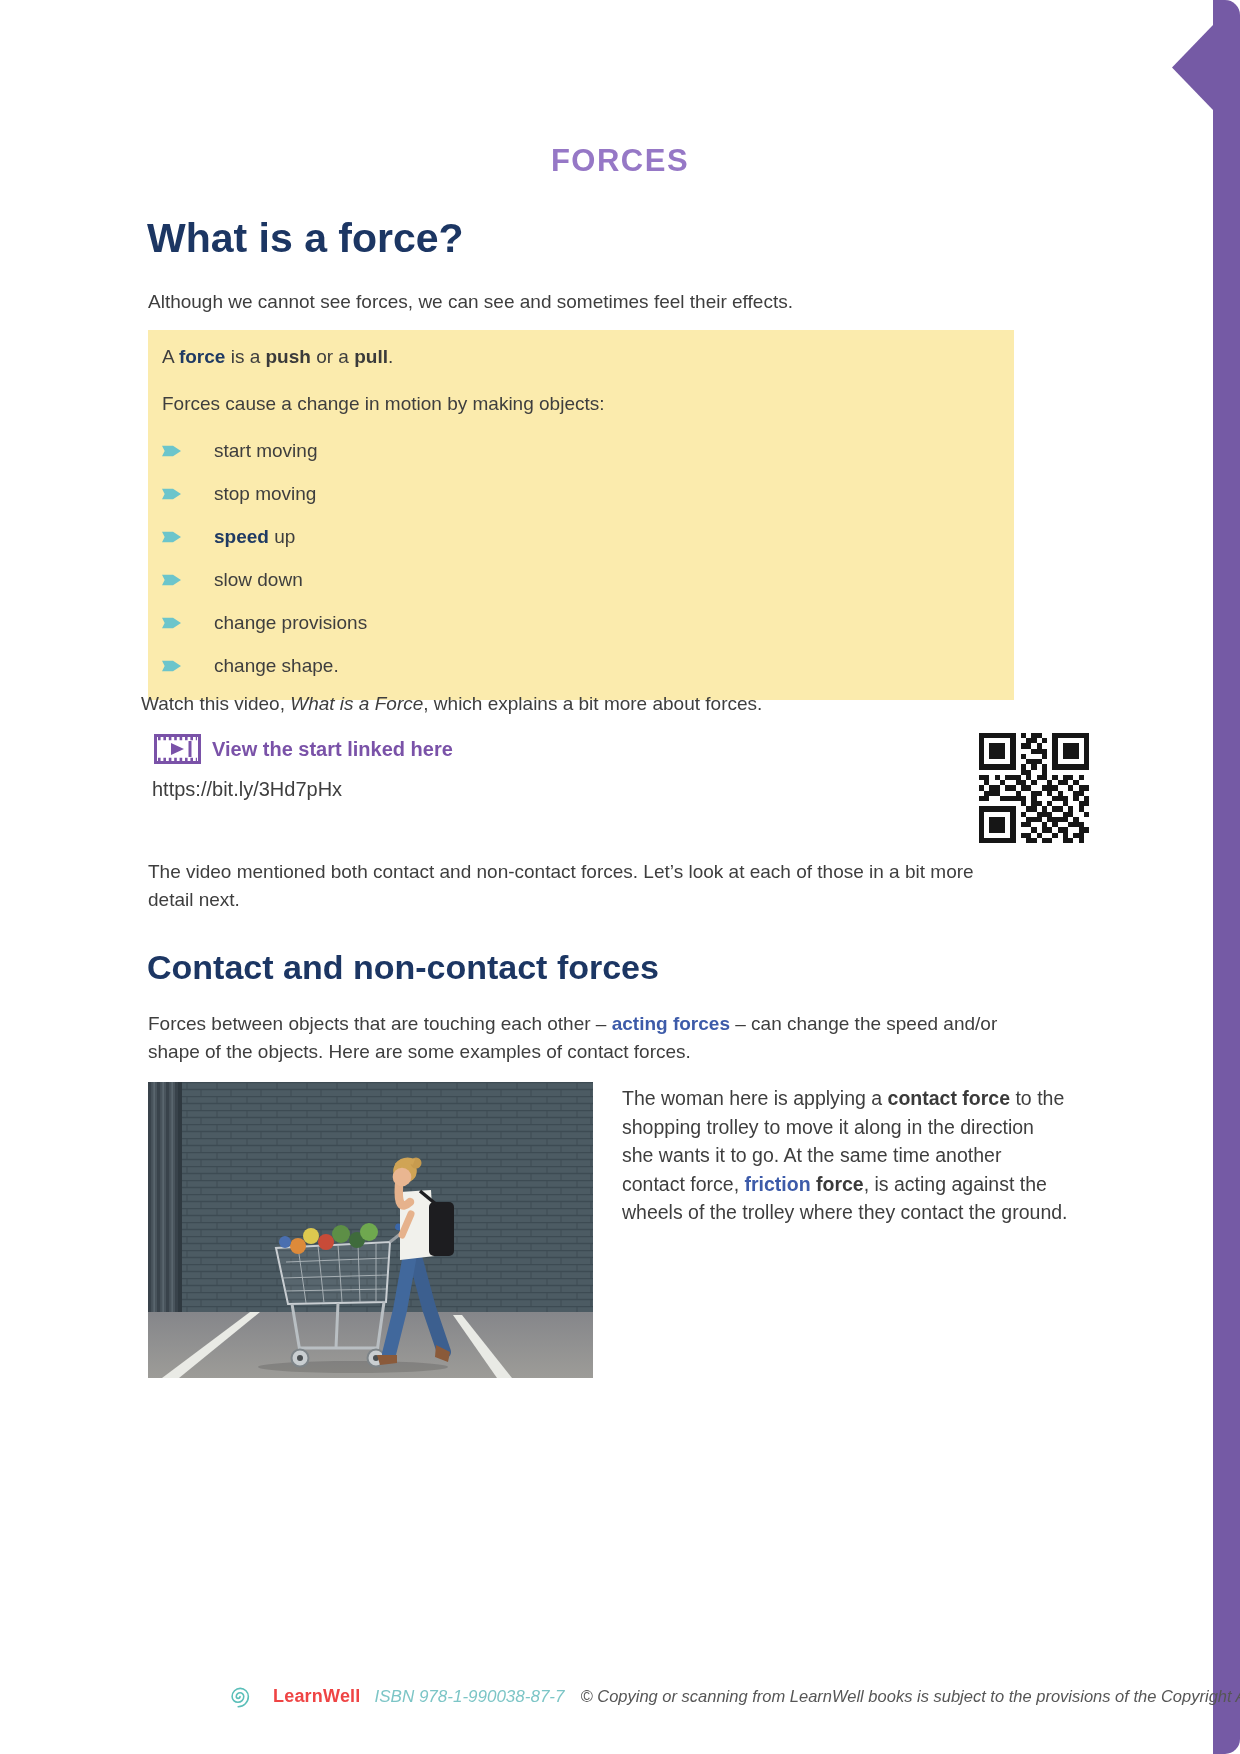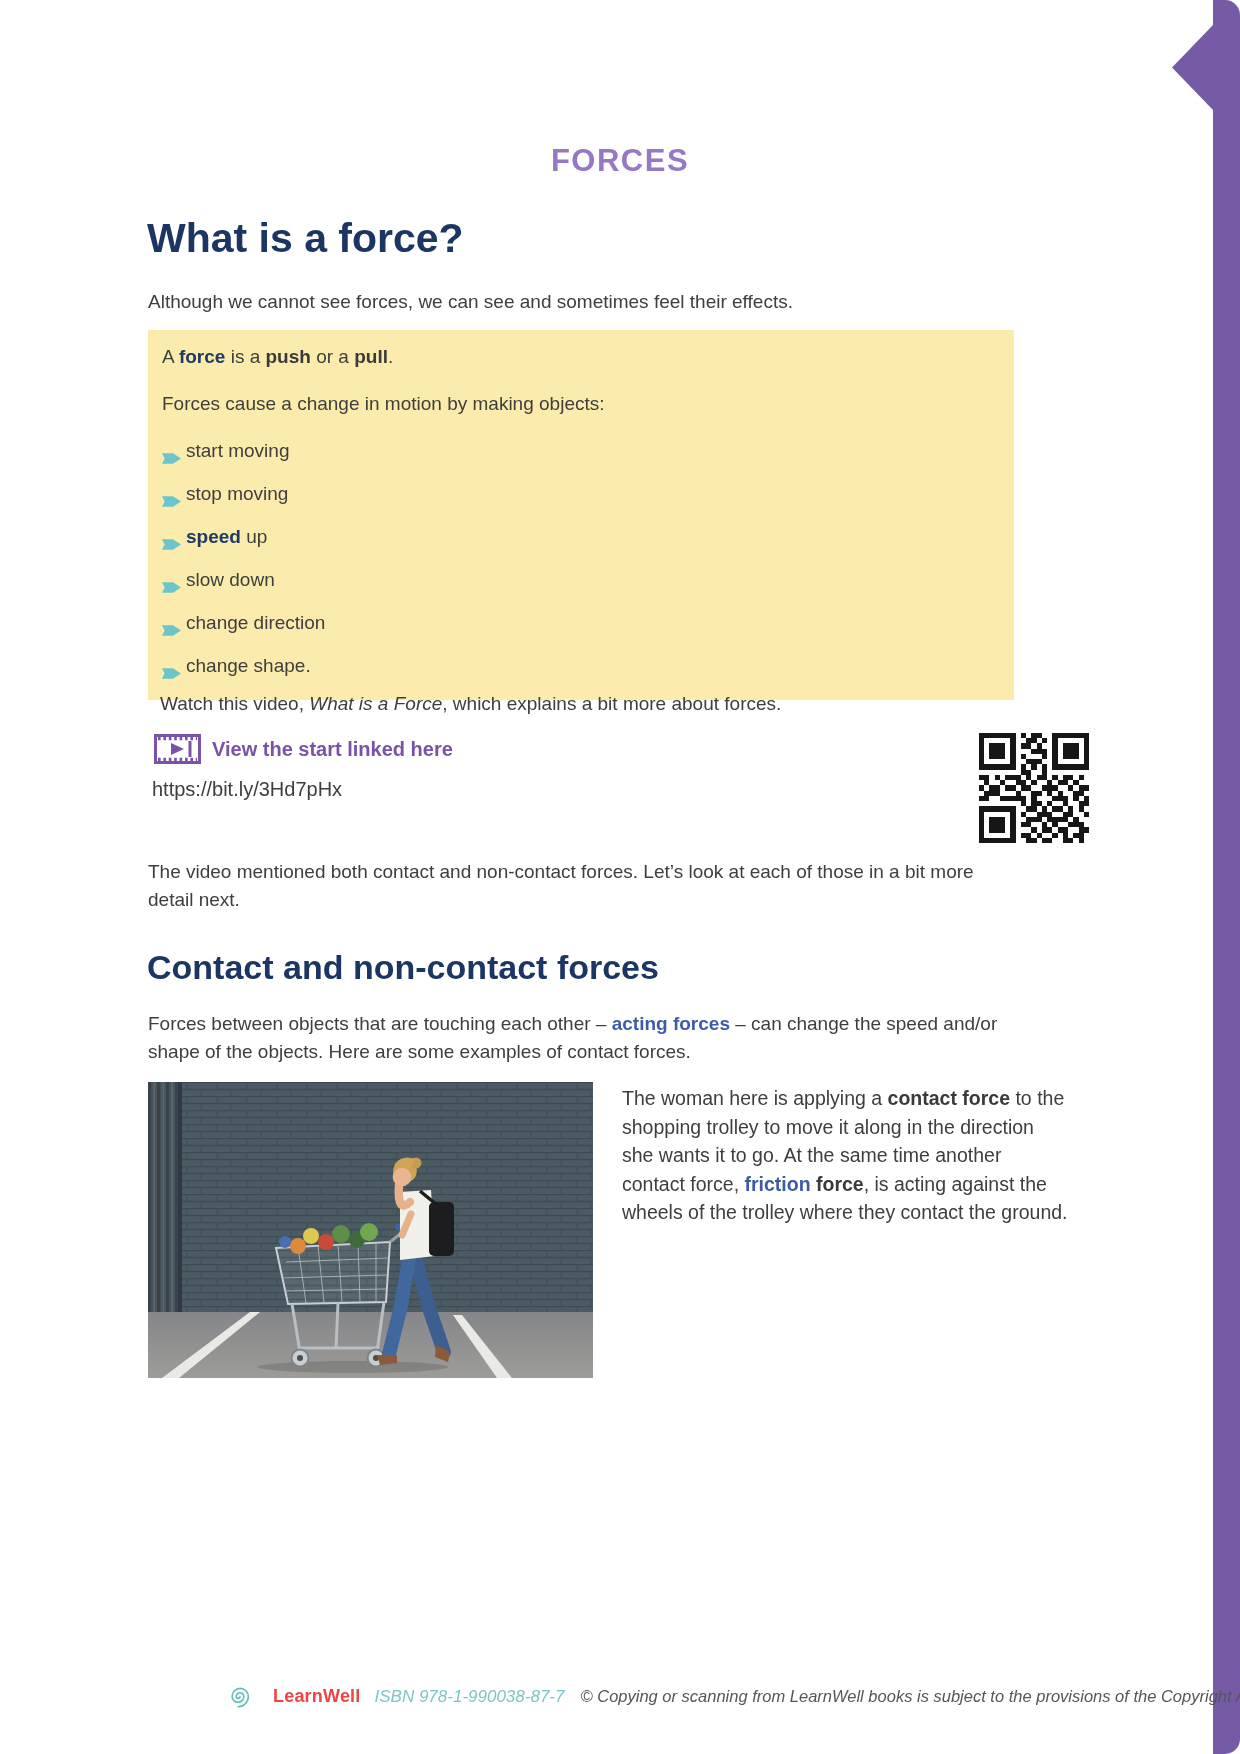--- a/index.html
+++ b/index.html
@@ -17,31 +17,31 @@
     letter-spacing:1.5px;color:#9678C6;}
   .h1{left:147px;top:212px;font-size:41px;font-weight:bold;color:#1C3663;line-height:52px;}
   .h2{left:147px;top:944px;font-size:34px;font-weight:bold;color:#1C3663;line-height:46px;}
   .body-text{font-size:19px;line-height:28px;color:#3e3e3e;}
   .lead{left:148px;top:288px;width:880px;}
   
   .callout{left:148px;top:330px;width:866px;box-sizing:border-box;background:#FBEBAD;
     padding:13px 24px 20px 14px;}
   .callout .line2{margin-top:19px;}
   .callout .blist{margin-top:19px;}
-  .bullet-item{display:flex;align-items:flex-end;gap:5px;margin-top:15px;min-height:26px;}
+  .bullet-item{display:flex;align-items:center;gap:33px;margin-top:15px;min-height:26px;}
   .bullet-item:first-child{margin-top:0;}
   .arrow-bullet{flex:0 0 auto;width:19px;height:13px;background:#6CC5CB;
     clip-path:polygon(0 10%,58% 10%,100% 50%,58% 90%,0 90%,14% 50%);}
   
   .seg-b{font-weight:bold;color:#3A3A3A;text-align:center;}
   .seg-navy{font-weight:bold;color:#1F3A63;}
   .seg-blue{font-weight:bold;color:#3D5BA9;}
   .seg-i{font-style:italic;}
   
-  .video-intro{left:160px;top:690px;width:900px;}
+  .video-intro{left:141px;top:690px;width:900px;}
   .video-row{left:154px;top:734px;display:flex;align-items:center;gap:11px;text-decoration:none;cursor:pointer;}
   .video-link-label{font-size:20px;font-weight:bold;color:#7A52A8;}
   .video-url{left:152px;top:778px;font-size:20px;color:#3e3e3e;}
   .qr{left:979px;top:733px;width:110px;height:110px;display:grid;
     grid-template-columns:repeat(21,1fr);grid-template-rows:repeat(21,1fr);background:#ffffff;}
   .qr div.on{background:#161616;}
   .p-after-video{left:148px;top:858px;width:872px;}
   .p-contact-intro{left:148px;top:1010px;width:874px;}
   
   .photo{left:148px;top:1082px;width:445px;height:296px;}
@@ -80,21 +80,21 @@
       <div class="bullet-item">
         <span class="arrow-bullet"></span>
         <span><span class="seg-navy">speed</span><span> up</span></span>
       </div>
       <div class="bullet-item">
         <span class="arrow-bullet"></span>
         <span><span>slow down</span></span>
       </div>
       <div class="bullet-item">
         <span class="arrow-bullet"></span>
-        <span><span>change direction</span></span>
+        <span><span>change provisions</span></span>
       </div>
       <div class="bullet-item">
         <span class="arrow-bullet"></span>
         <span><span>change shape.</span></span>
       </div>
     </div>
   </div>
 
   <div class="abs body-text video-intro"><span>Watch this video, </span><span class="seg-i">What is a Force</span><span>, which explains a bit more about forces.</span></div>
 

